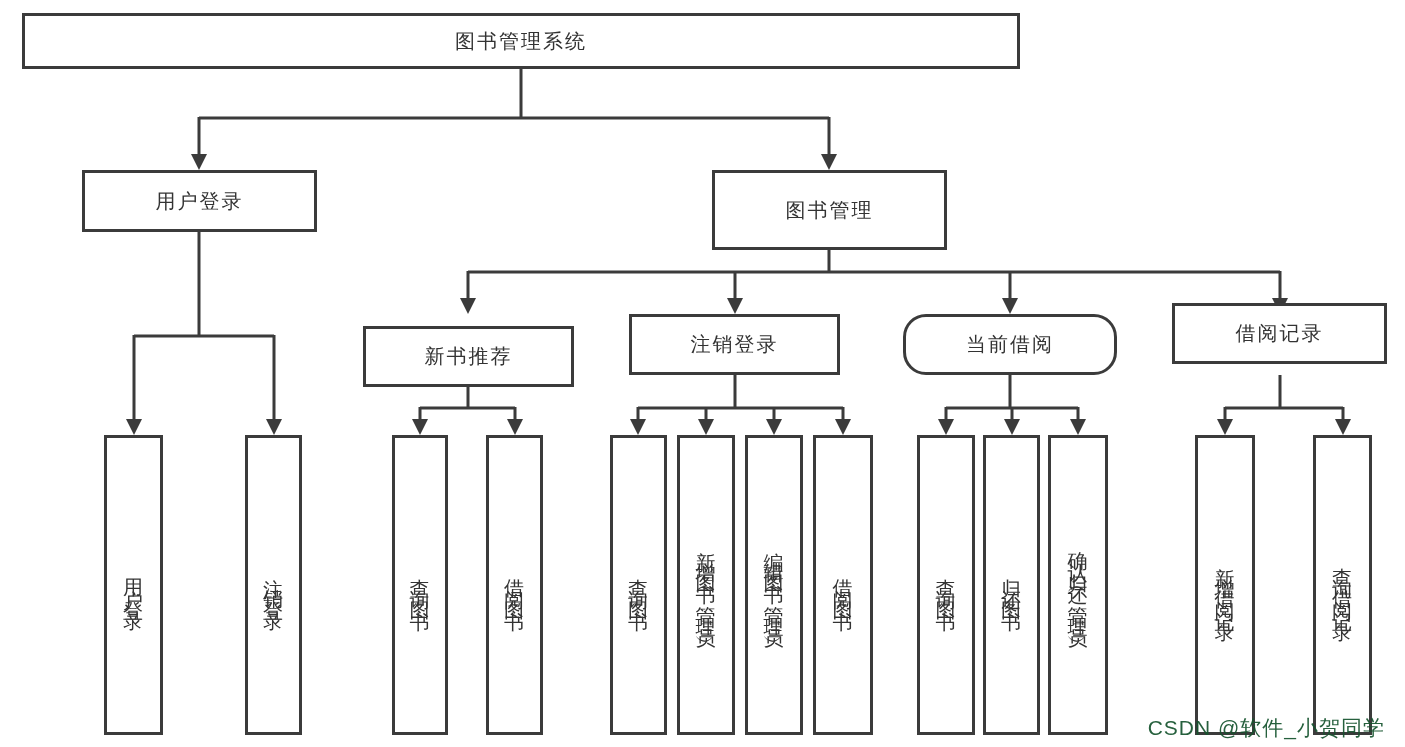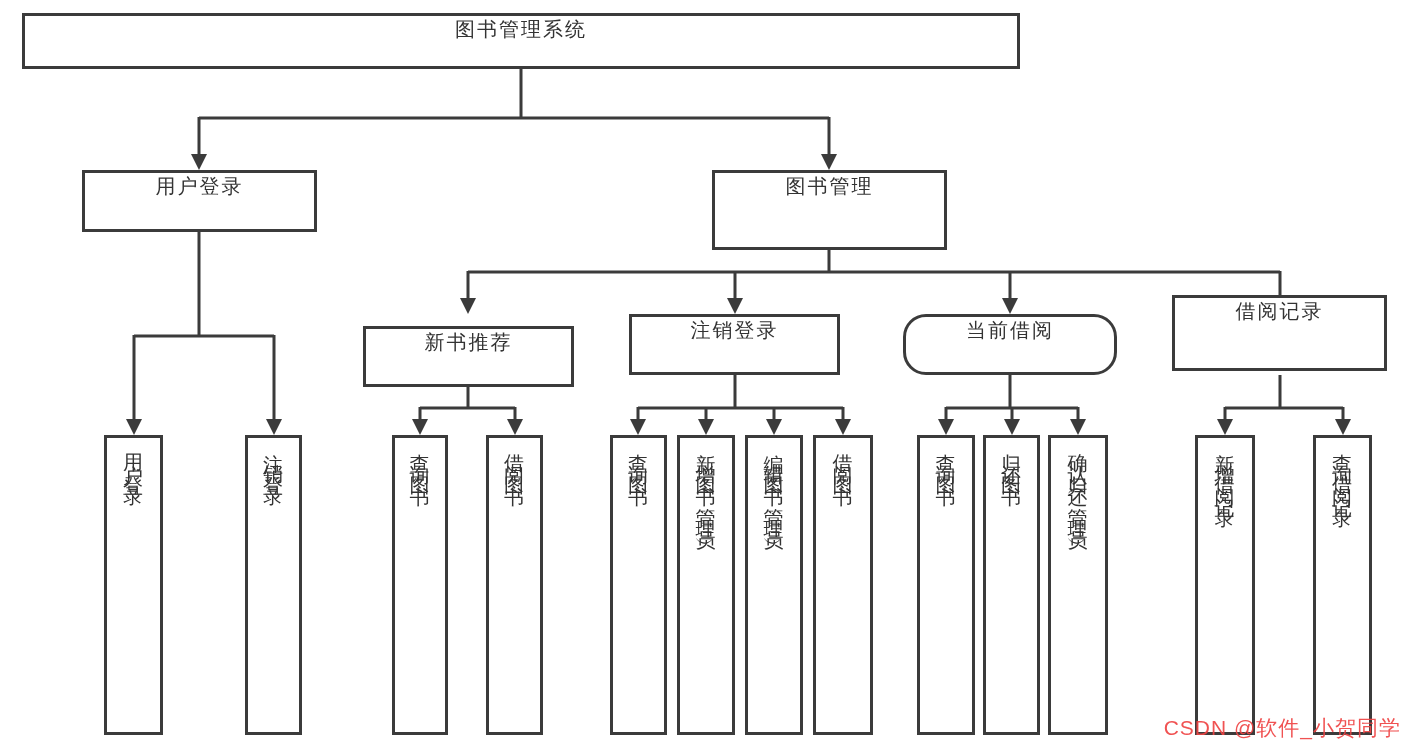--- a/index.html
+++ b/index.html
@@ -16,20 +16,21 @@
     left: 0; top: 0;
     width: 1405px; height: 747px;
     z-index: 1;
   }
   .hbox, .vbox {
     position: absolute;
     box-sizing: border-box;
     border: 3px solid #3b3b3b;
     background: #ffffff;
     display: flex;
+    align-items: center;
     justify-content: center;
     z-index: 2;
   }
   .hbox .label {
     color: #333333;
     font-size: 20px;
     letter-spacing: 2px;
     white-space: nowrap;
   }
   .vbox { top: 435px; height: 300px; }
@@ -42,41 +43,41 @@
     line-height: 1;
     max-height: 290px;
   }
   
   .b-root           { left: 22px;   top: 13px;  width: 998px; height: 56px; }
   .b-user-login     { left: 82px;   top: 170px; width: 235px; height: 62px; }
   .b-book-mgmt      { left: 712px;  top: 170px; width: 235px; height: 80px; }
   .b-new-book-rec   { left: 363px;  top: 314px; width: 211px; height: 61px; margin-top: 12px; }
   .b-book-borrow    { left: 629px;  top: 314px; width: 211px; height: 61px; }
   .b-current-borrow { left: 903px;  top: 314px; width: 214px; height: 61px; border-radius: 23px; }
-  .b-borrow-records { left: 1172px; top: 295px; width: 215px; height: 76px; }
+  .b-borrow-records { left: 1172px; top: 303px; width: 215px; height: 61px; }
   
   .v-user-login { left: 104px;  width: 59px; }
   .v-logout     { left: 245px;  width: 57px; }
   .v-nbr-query  { left: 392px;  width: 56px; }
   .v-nbr-borrow { left: 486px;  width: 57px; }
   .v-bb-query   { left: 610px;  width: 57px; }
   .v-bb-add     { left: 677px;  width: 58px; }
   .v-bb-edit    { left: 745px;  width: 58px; }
   .v-bb-borrow  { left: 813px;  width: 60px; }
   .v-cb-query   { left: 917px;  width: 58px; }
   .v-cb-return  { left: 983px;  width: 57px; }
   .v-cb-confirm { left: 1048px; width: 60px; }
   .v-br-add     { left: 1195px; width: 60px; }
   .v-br-query   { left: 1313px; width: 59px; }
   .watermark {
     position: absolute;
-    right: 4px;
+    right: 20px;
     bottom: 5px;
     z-index: 3;
-    color: #ef4444;
+    color: #14532d;
     opacity: 0.92;
     font-size: 21px;
     letter-spacing: 1px;
     white-space: nowrap;
   }
 </style>
 </head>
 <body>
 
 <div class="canvas">

